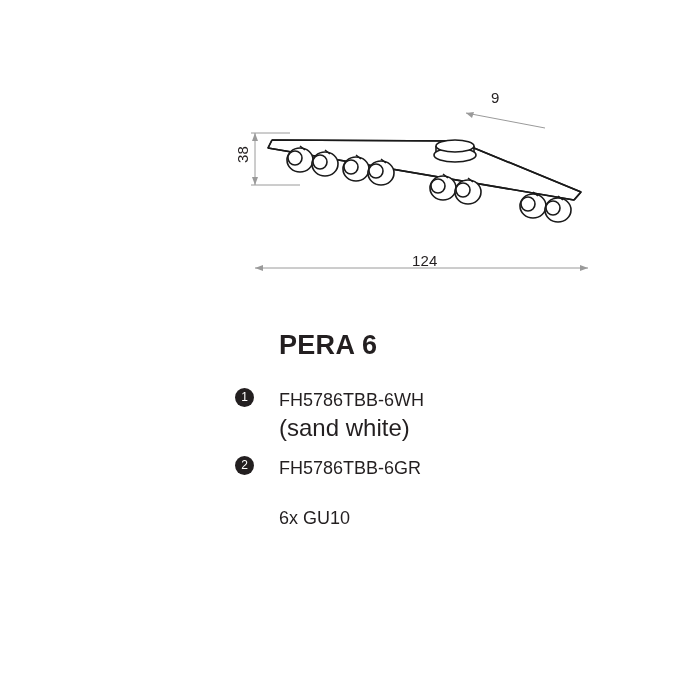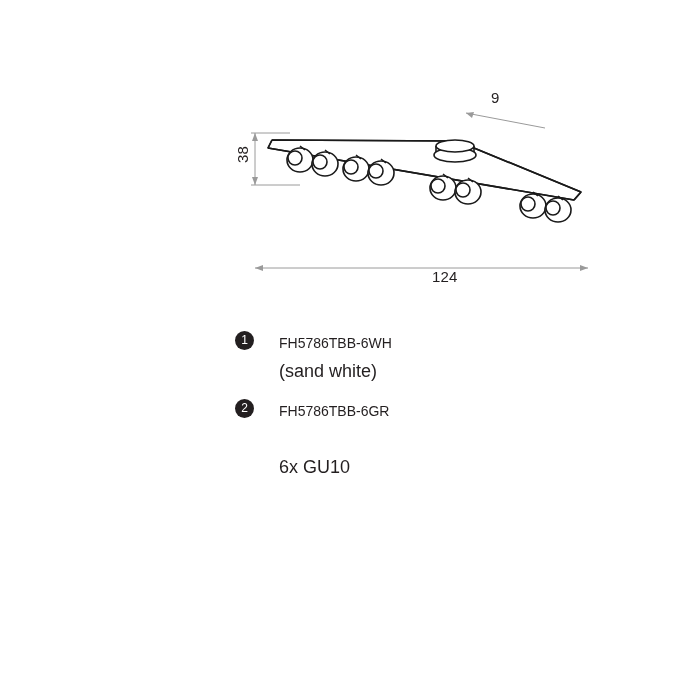--- a/index.html
+++ b/index.html
@@ -45,22 +45,21 @@
     top: 146px;
     transform: rotate(-90deg);
     transform-origin: center center;
   }
   .dim-9 {
     left: 491px;
     top: 89px;
   }
   .dim-124 {
     left: 412px;
-    top: 268px;
-    margin-left: 20px;
+    top: 252px;
   }
 
   
   .info {
     position: absolute;
     left: 279px;
     top: 330px;
     width: 380px;
   }
   .title {
@@ -83,32 +82,32 @@
     height: 19px;
     border-radius: 50%;
     background: #231f20;
     color: #ffffff;
     font-size: 12px;
     line-height: 19px;
     text-align: center;
     font-family: "Liberation Sans", sans-serif;
   }
   .code {
-    font-size: 14px;
-    line-height: 26px;
-    color: #231f20;
-  }
-  .sub {
     font-size: 18px;
     line-height: 26px;
     color: #231f20;
+  }
+  .sub {
+    font-size: 24px;
+    line-height: 26px;
+    color: #231f20;
     margin-bottom: 14px;
   }
   .spec {
-    margin-top: 30px;
+    margin-top: 24px;
   }
   .spec div {
     font-size: 18px;
     line-height: 26px;
     color: #231f20;
   }
 </style>
 </head>
 <body>
 
@@ -186,20 +185,21 @@
         </g>
       </g>
     </svg>
 
     <div class="dim-label dim-38">38</div>
     <div class="dim-label dim-9">9</div>
     <div class="dim-label dim-124">124</div>
   </div>
 
   <div class="info">
+    <h1 class="title">PERA 6</h1>
 
     <div class="code-row">
       <span class="marker">1</span>
       <div class="code">FH5786TBB-6WH</div>
     </div>
     <div class="sub">(sand white)</div>
 
     <div class="code-row">
       <span class="marker">2</span>
       <div class="code">FH5786TBB-6GR</div>

